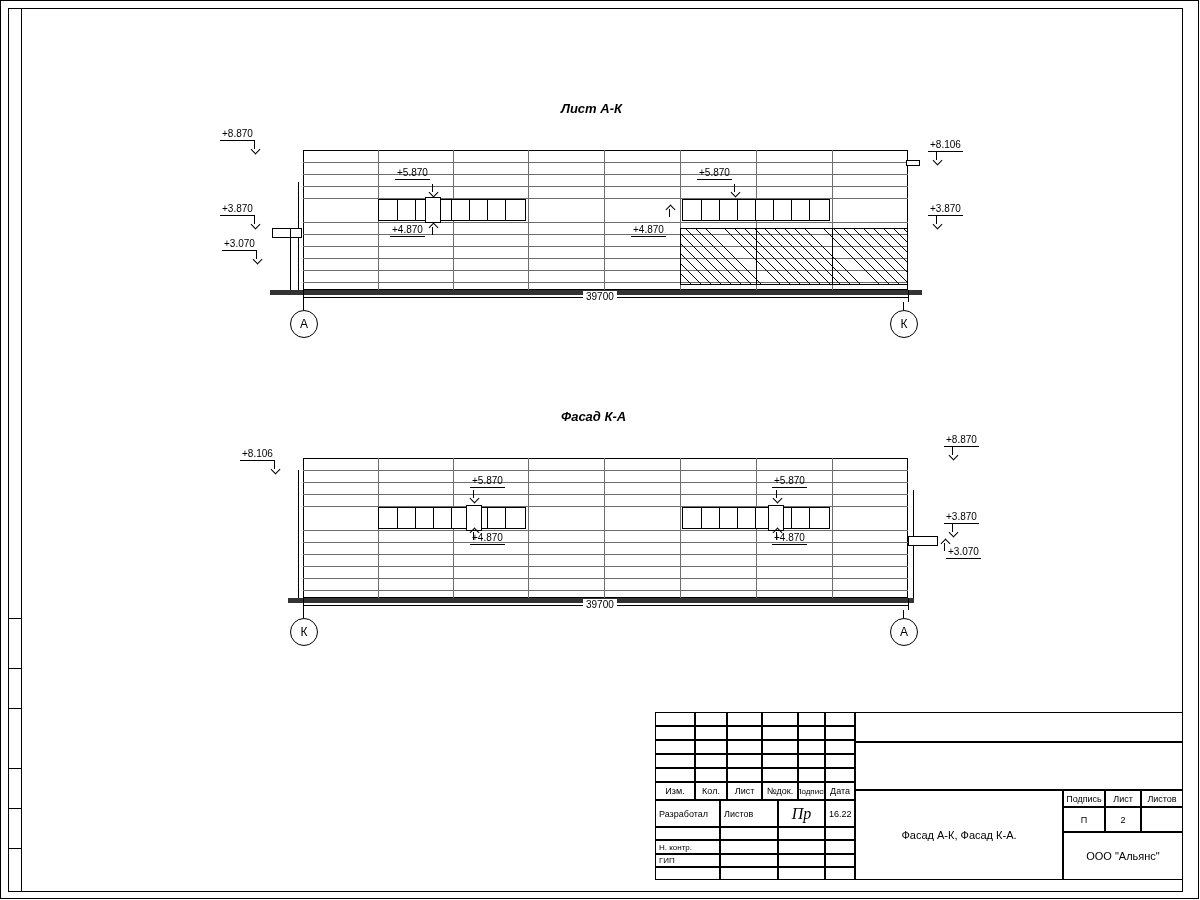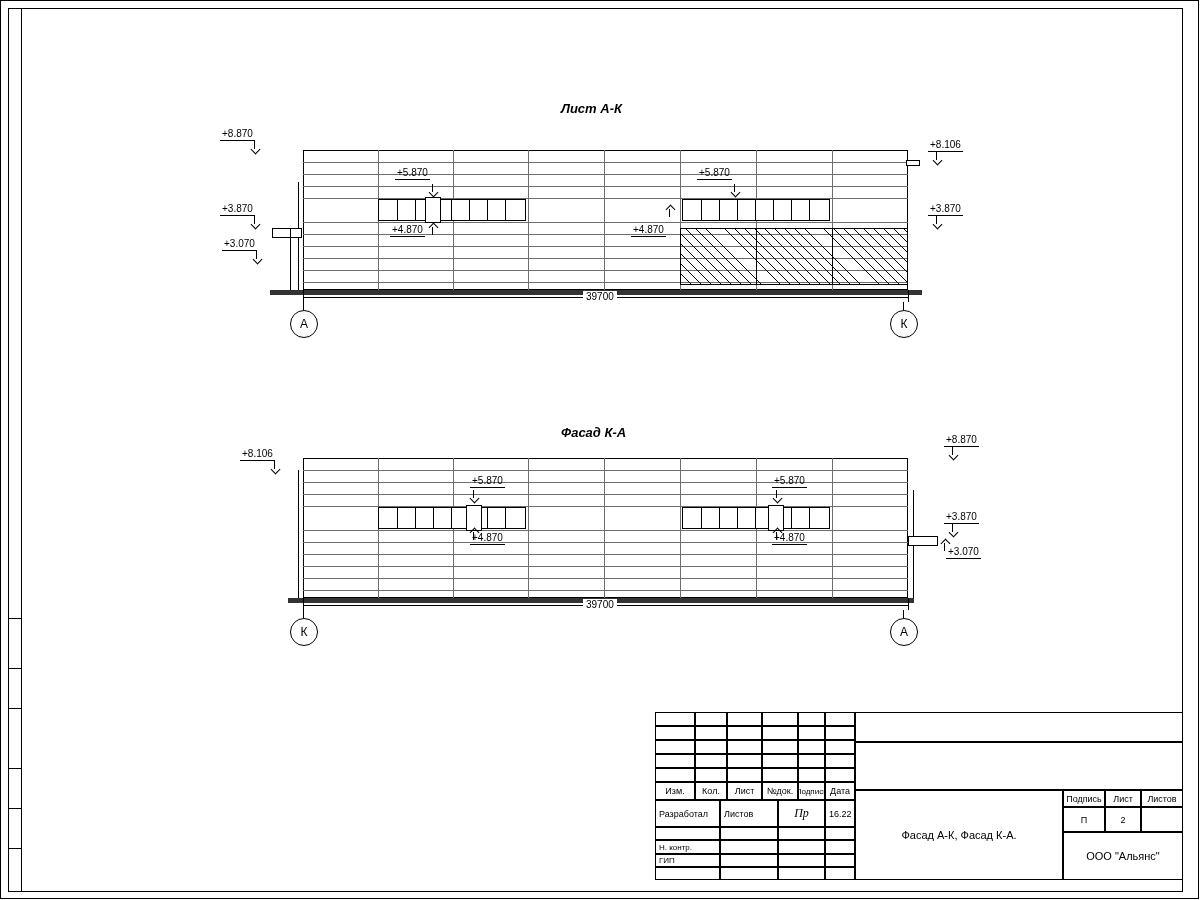--- a/index.html
+++ b/index.html
@@ -45,21 +45,21 @@
     background-image:repeating-linear-gradient(45deg,#000 0 0.6px,transparent 0.6px 7px);}
   .dimline{position:absolute;border-top:1px solid #000;}
   .dimtxt{position:absolute;font-size:10px;background:#fff;padding:0 3px;}
 
   
   .tb{position:absolute;border:1px solid #000;box-sizing:border-box;}
   .tb-cell{position:absolute;border:1px solid #000;box-sizing:border-box;display:flex;align-items:center;
            font-size:9px;padding:0 3px;overflow:hidden;white-space:nowrap;}
   .tb-cell.c{justify-content:center;padding:0;}
   .tb-cell.big{font-size:11px;}
-  .sig{font-family:"Liberation Serif",serif;font-style:italic;font-size:12px;}
+  .sig{font-family:"Liberation Serif",serif;font-style:italic;font-size:16px;}
 </style>
 </head>
 <body>
 
 <div class="sheet">
 
   <div class="frame-outer"></div>
   <div class="frame-inner"></div>
   <div class="frame-left-band">
     <div class="band-tick" style="top:610px;"></div>
@@ -179,21 +179,21 @@
     <div class="arrow-u" style="left:665px;top:206px;"></div>
 
     <div class="vline" style="left:303px;top:302px;height:8px;"></div>
     <div class="bubble" style="left:290px;top:310px;">А</div>
     <div class="vline" style="left:903px;top:302px;height:8px;"></div>
     <div class="bubble" style="left:890px;top:310px;">К</div>
   </div>
 
   <div class="facade">
 
-    <div class="lbl-it" style="left:561px;top:425px;">Фасад К-А</div>
+    <div class="lbl-it" style="left:561px;top:409px;">Фасад К-А</div>
 
     <div class="shell" style="left:303px;top:458px;width:605px;height:140px;"></div>
     <div class="hline thin" style="left:303px;top:470px;width:605px;"></div>
     <div class="hline thin" style="left:303px;top:482px;width:605px;"></div>
     <div class="hline thin" style="left:303px;top:494px;width:605px;"></div>
     <div class="hline thin" style="left:303px;top:506px;width:605px;"></div>
     <div class="hline thin" style="left:303px;top:530px;width:605px;"></div>
     <div class="hline thin" style="left:303px;top:542px;width:605px;"></div>
     <div class="hline thin" style="left:303px;top:554px;width:605px;"></div>
     <div class="hline thin" style="left:303px;top:566px;width:605px;"></div>

